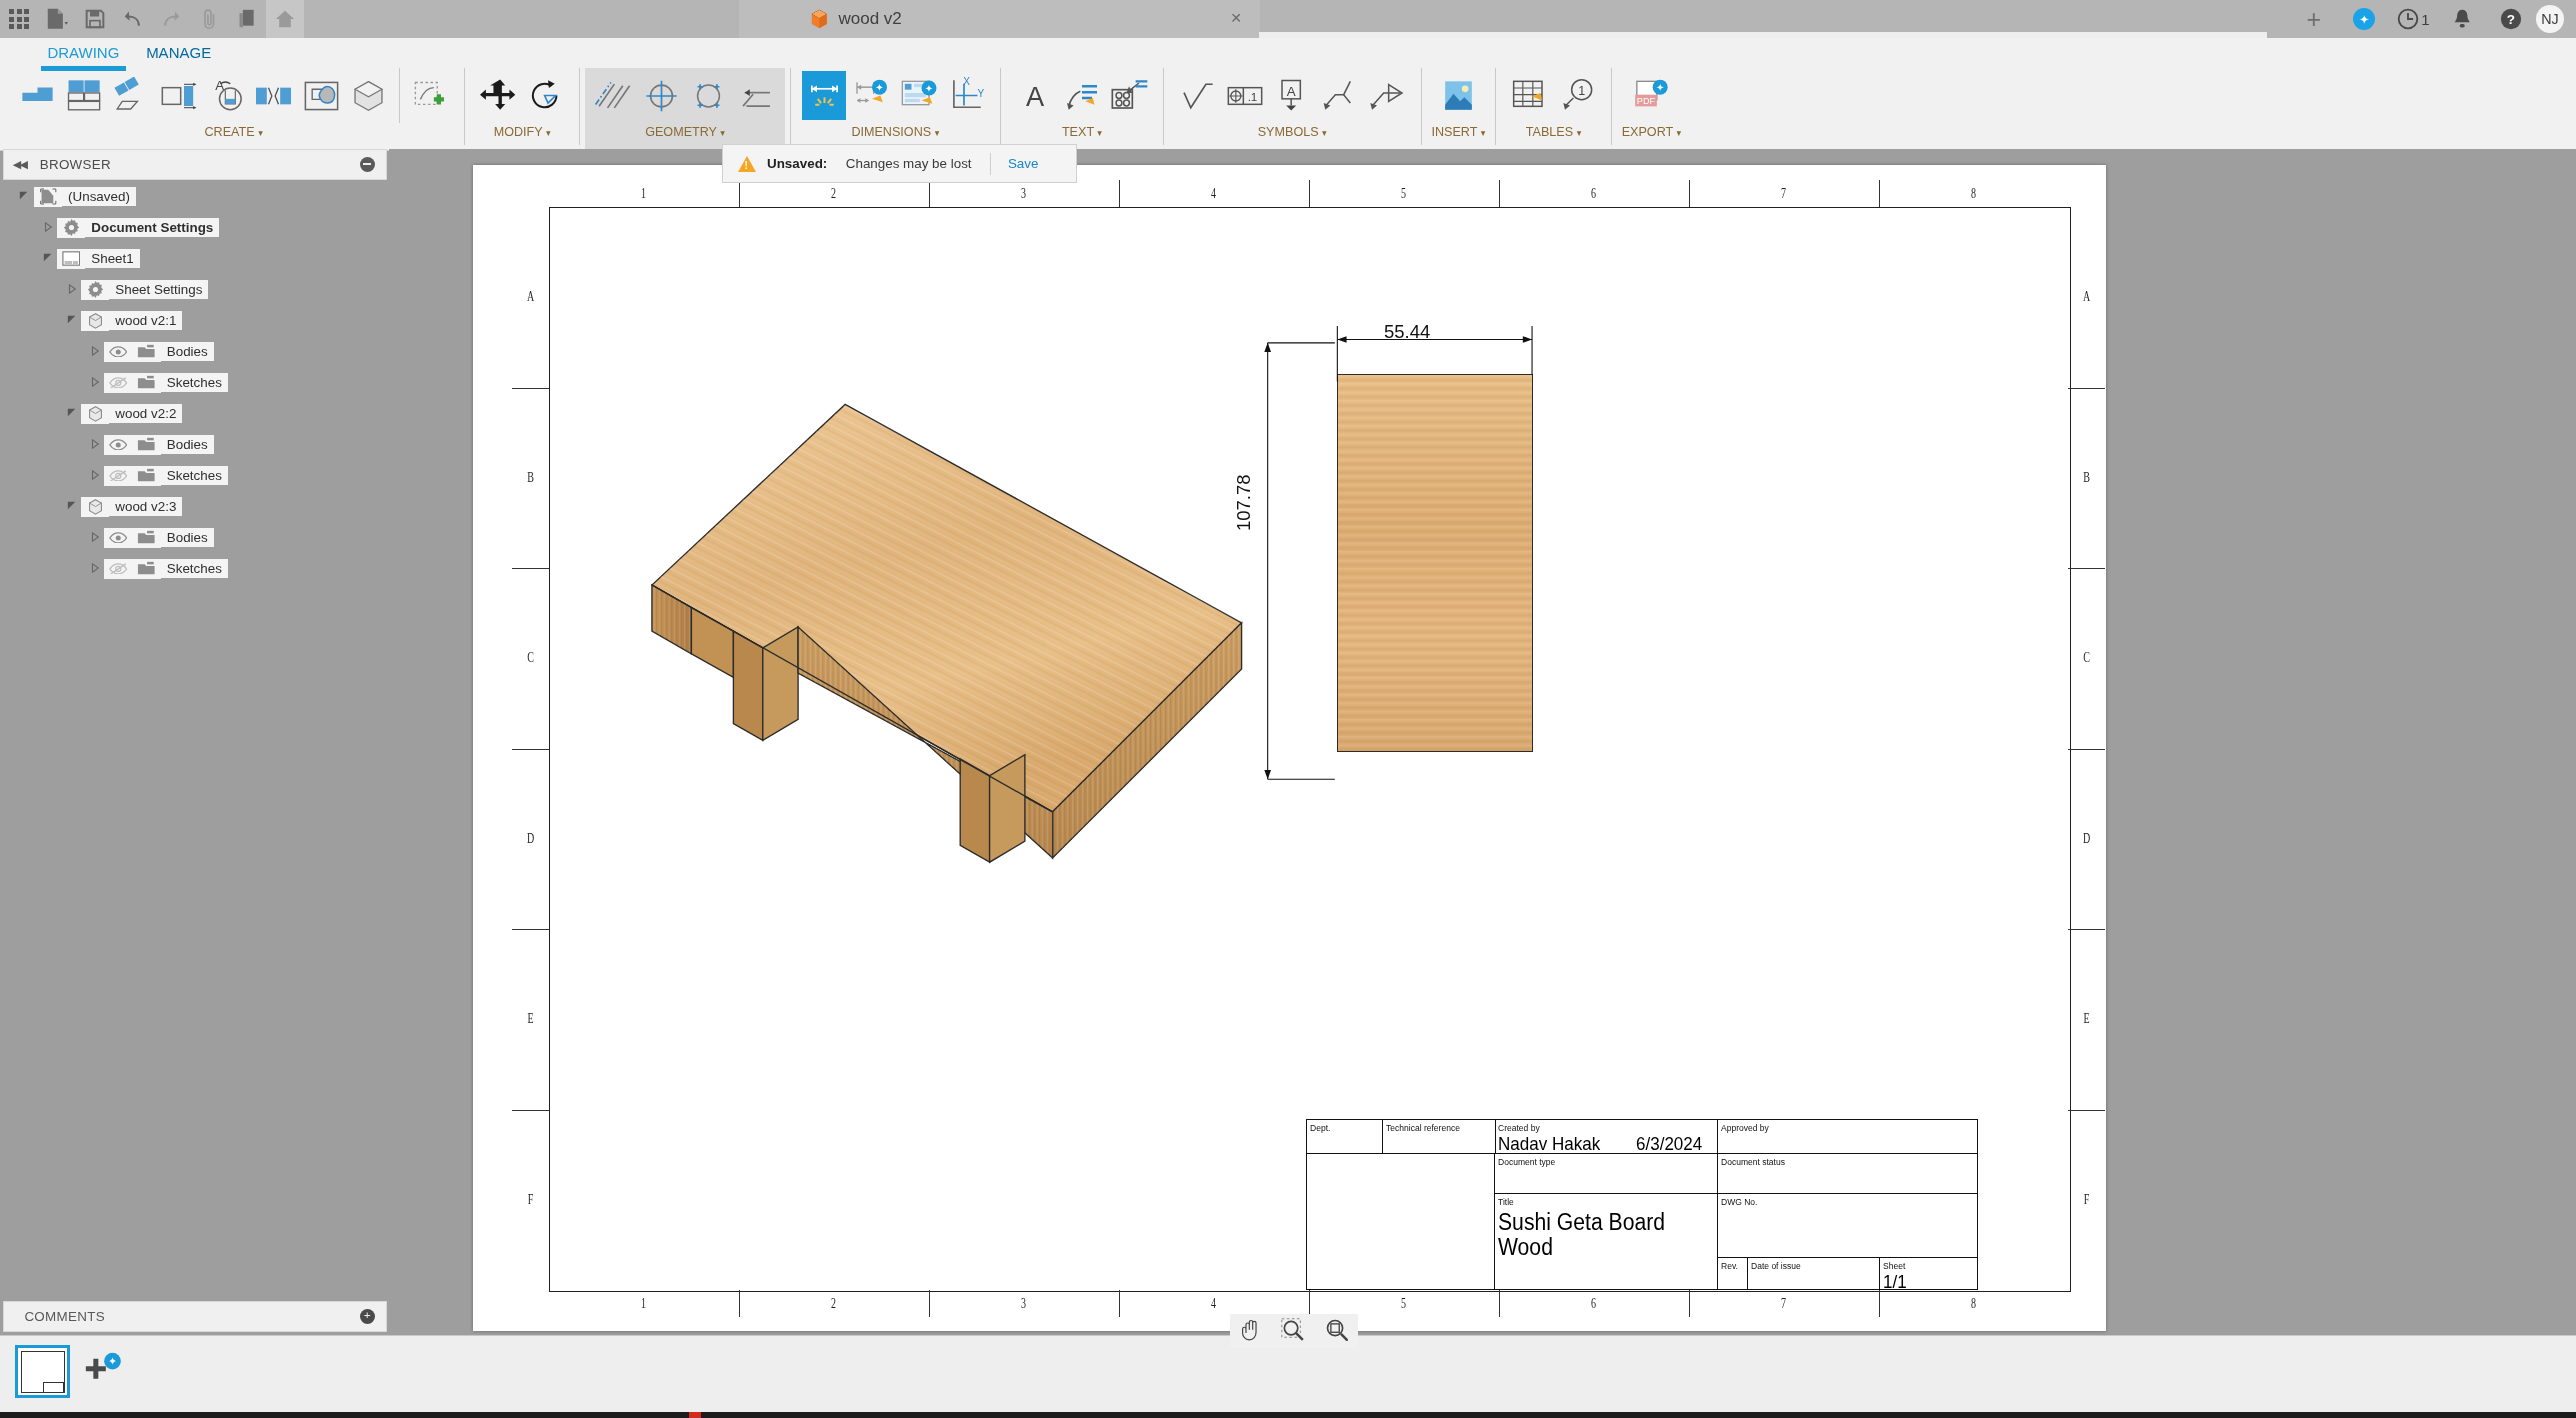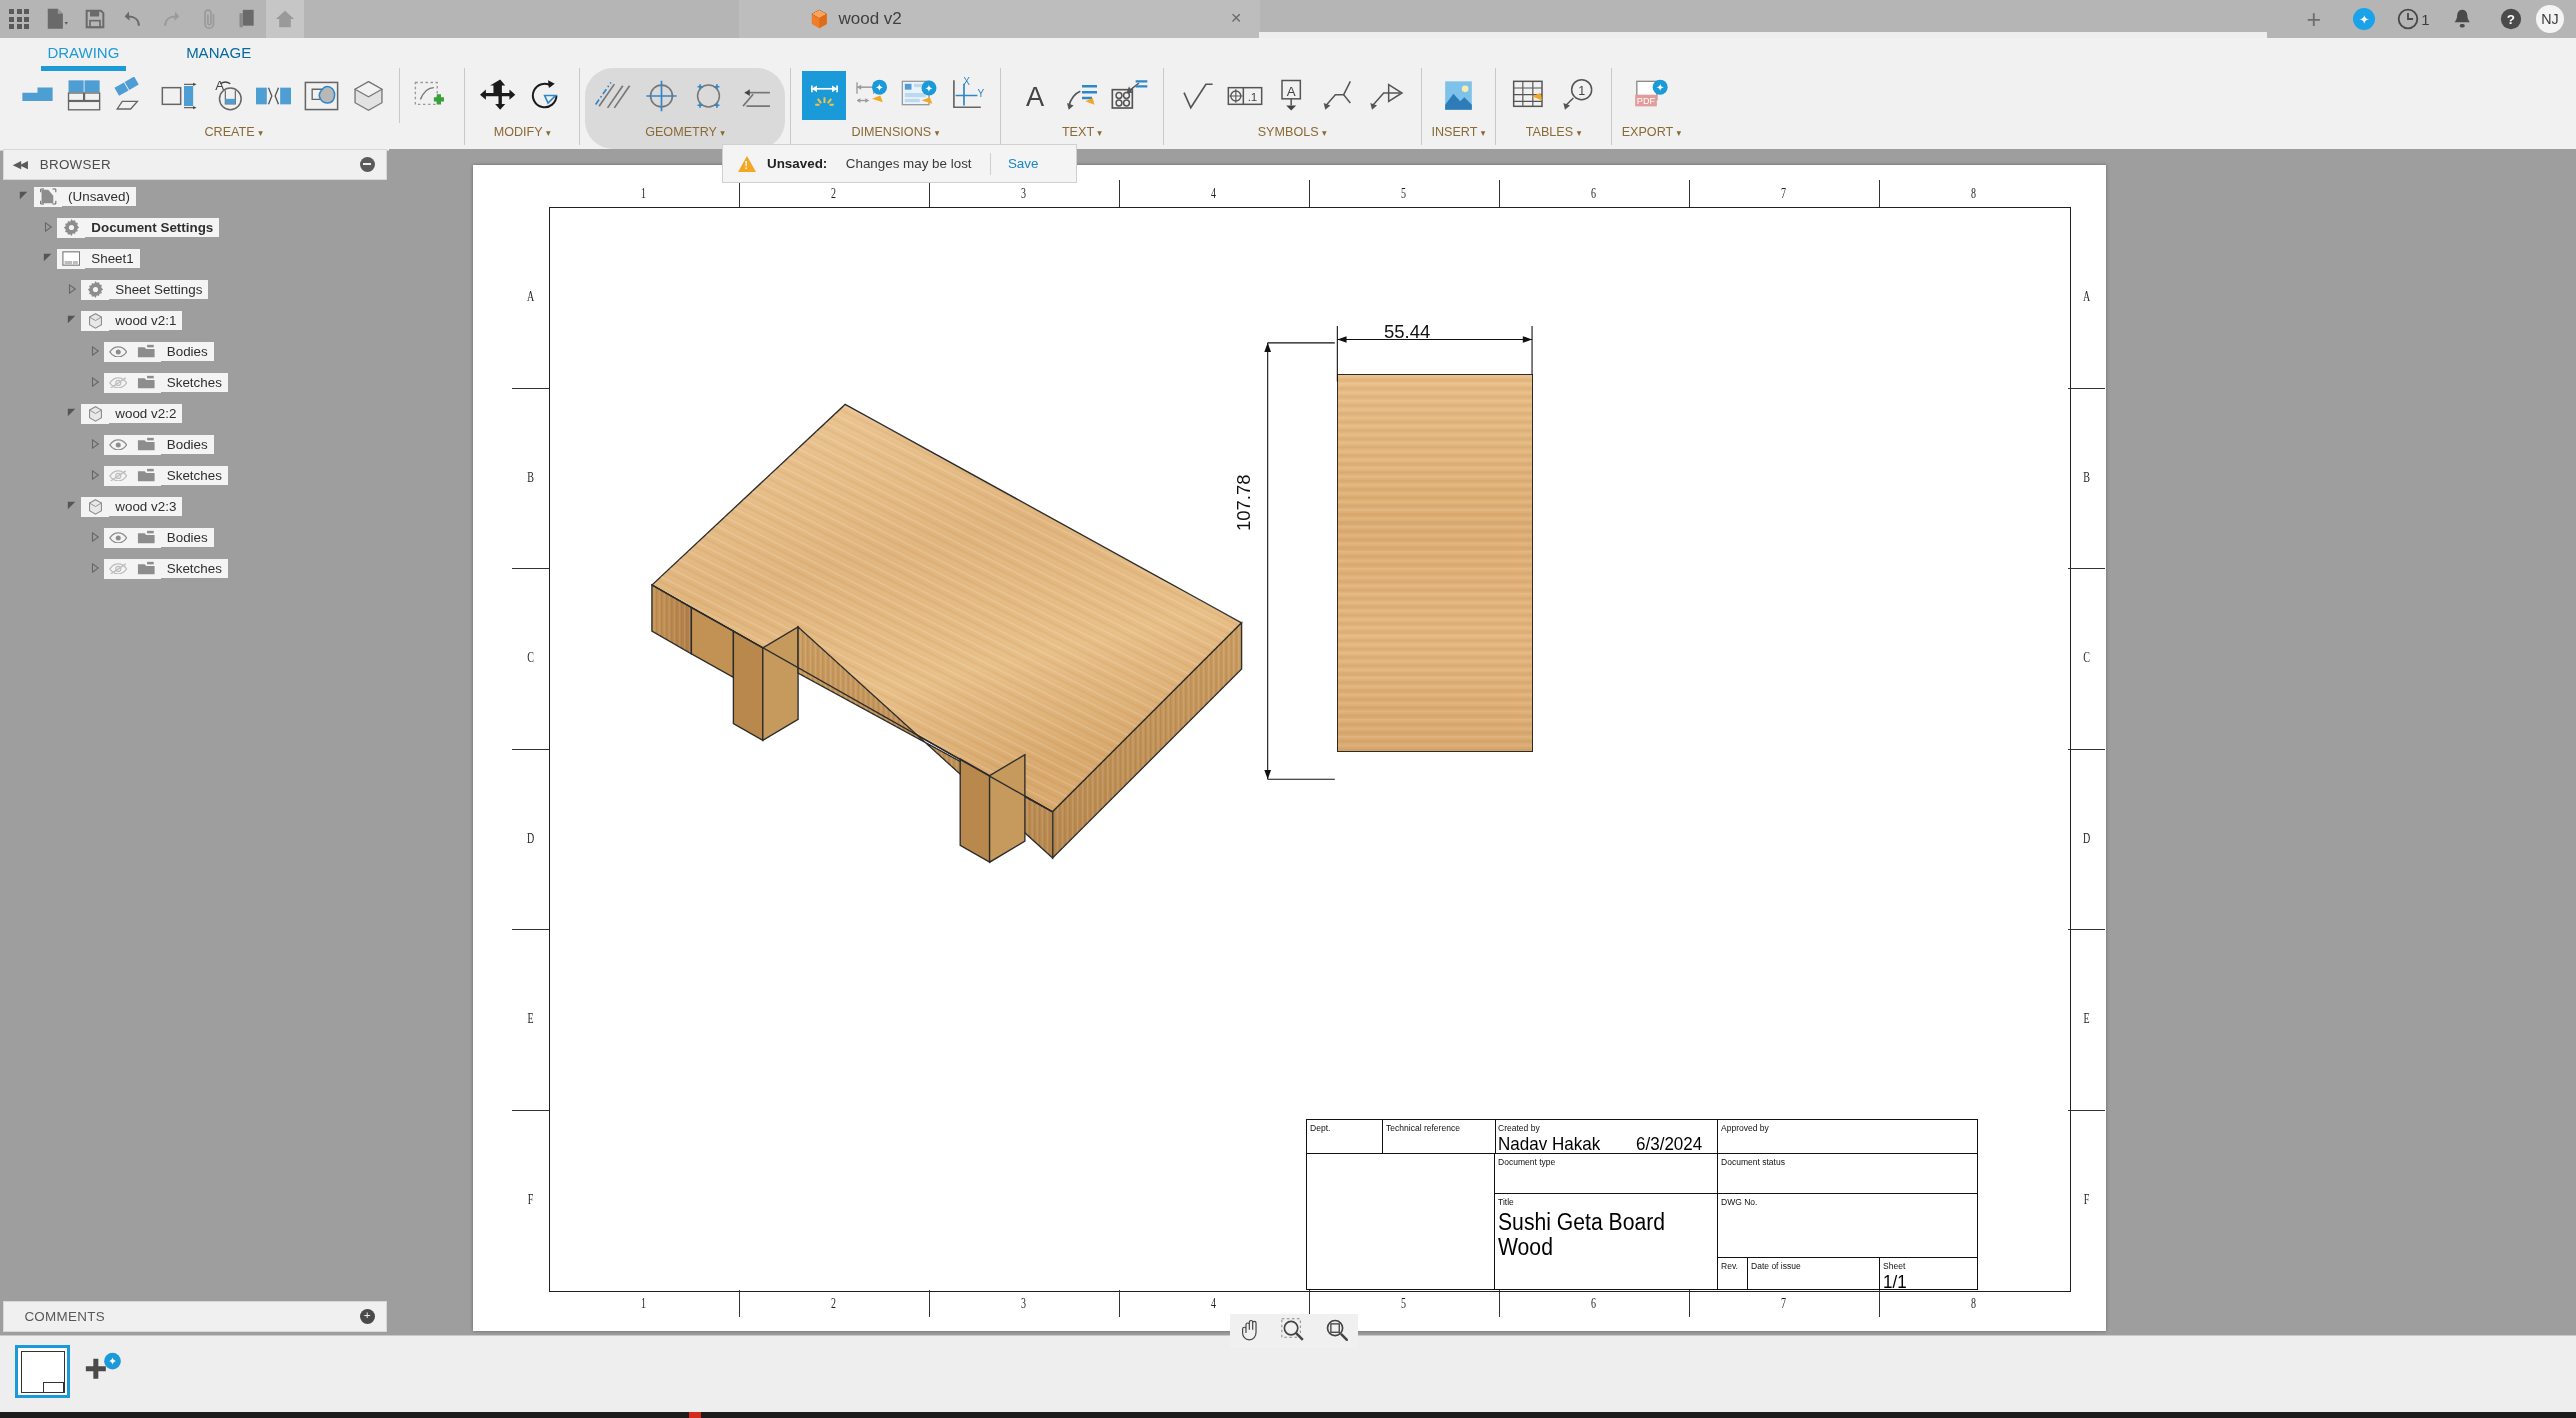--- a/index.html
+++ b/index.html
@@ -33,28 +33,28 @@
   .tb-right{position:absolute;right:0;top:0;height:38px;display:flex;align-items:center;}
   .tb-plus{width:52px;height:38px;background:#b5b5b5;display:flex;align-items:center;justify-content:center;font-size:25px;color:#6d6d6d;line-height:25px;}
   .tb-ic{width:49px;height:38px;display:flex;align-items:center;justify-content:center;}
   .badge-num{font-size:15px;color:#3d3d3d;margin-left:2.5px;}
   .avatar{width:28.5px;height:28.5px;border-radius:50%;background:#f4f4f4;display:flex;align-items:center;justify-content:center;font-size:14.3px;color:#3a3a3a;margin-right:11.8px;}
 
   .blue-ai{width:22px;height:22px;border-radius:50%;background:#1aa3e8;display:flex;align-items:center;justify-content:center;color:#fff;font-size:12.6px;}
 
   
   .ribbon{position:absolute;left:0;top:38px;width:2576px;height:112px;background:#f1f1f1;border-bottom:0.8px solid #cfcfcf;}
-  .rtabs{position:absolute;left:34px;top:0px;display:flex;align-items:center;height:30px;gap:40px;}
+  .rtabs{position:absolute;left:34px;top:0px;display:flex;align-items:center;height:30px;}
   .rtab{font-size:15px;color:#0369a1;padding:0 13.4px;line-height:30px;cursor:pointer;}
   .rtab.sel{color:#1d9bd7;position:relative;}
   .rtab.sel::after{content:"";position:absolute;left:6.7px;right:6.7px;bottom:-2.5px;height:4.2px;background:#1d9bd7;}
 
   .panels{position:absolute;left:0;top:30px;height:81px;display:flex;align-items:flex-start;}
   .panel{position:relative;height:81px;display:flex;flex-direction:column;align-items:center;padding:0 5px;}
-  .panel.hover{background:#dadada;border-radius:28px;}
+  .panel.hover{background:#dadada;}
   .panel .icons{display:flex;align-items:center;height:55px;}
   .panel .plabel{font-size:12.6px;color:#8a6a33;height:22px;line-height:18.5px;white-space:nowrap;}
   .panel .plabel .car{font-size:9.2px;color:#8a6a33;}
   .btn{width:auto;min-width:44px;height:49px;display:flex;align-items:center;justify-content:center;margin:0 1.7px;cursor:pointer;}
   .btn.sel{background:#1a9ad8;}
   .sep{width:0.8px;height:55px;background:#c9c9c9;margin:0 6.7px;align-self:flex-start;}
   .sep-tall{width:0.8px;height:77px;background:#c9c9c9;margin:0 5px;}
 
   
   .browser-head{position:absolute;left:3.4px;top:149px;width:382px;height:28.5px;background:#f0f0f0;display:flex;align-items:center;border:0.8px solid #d8d8d8;}

